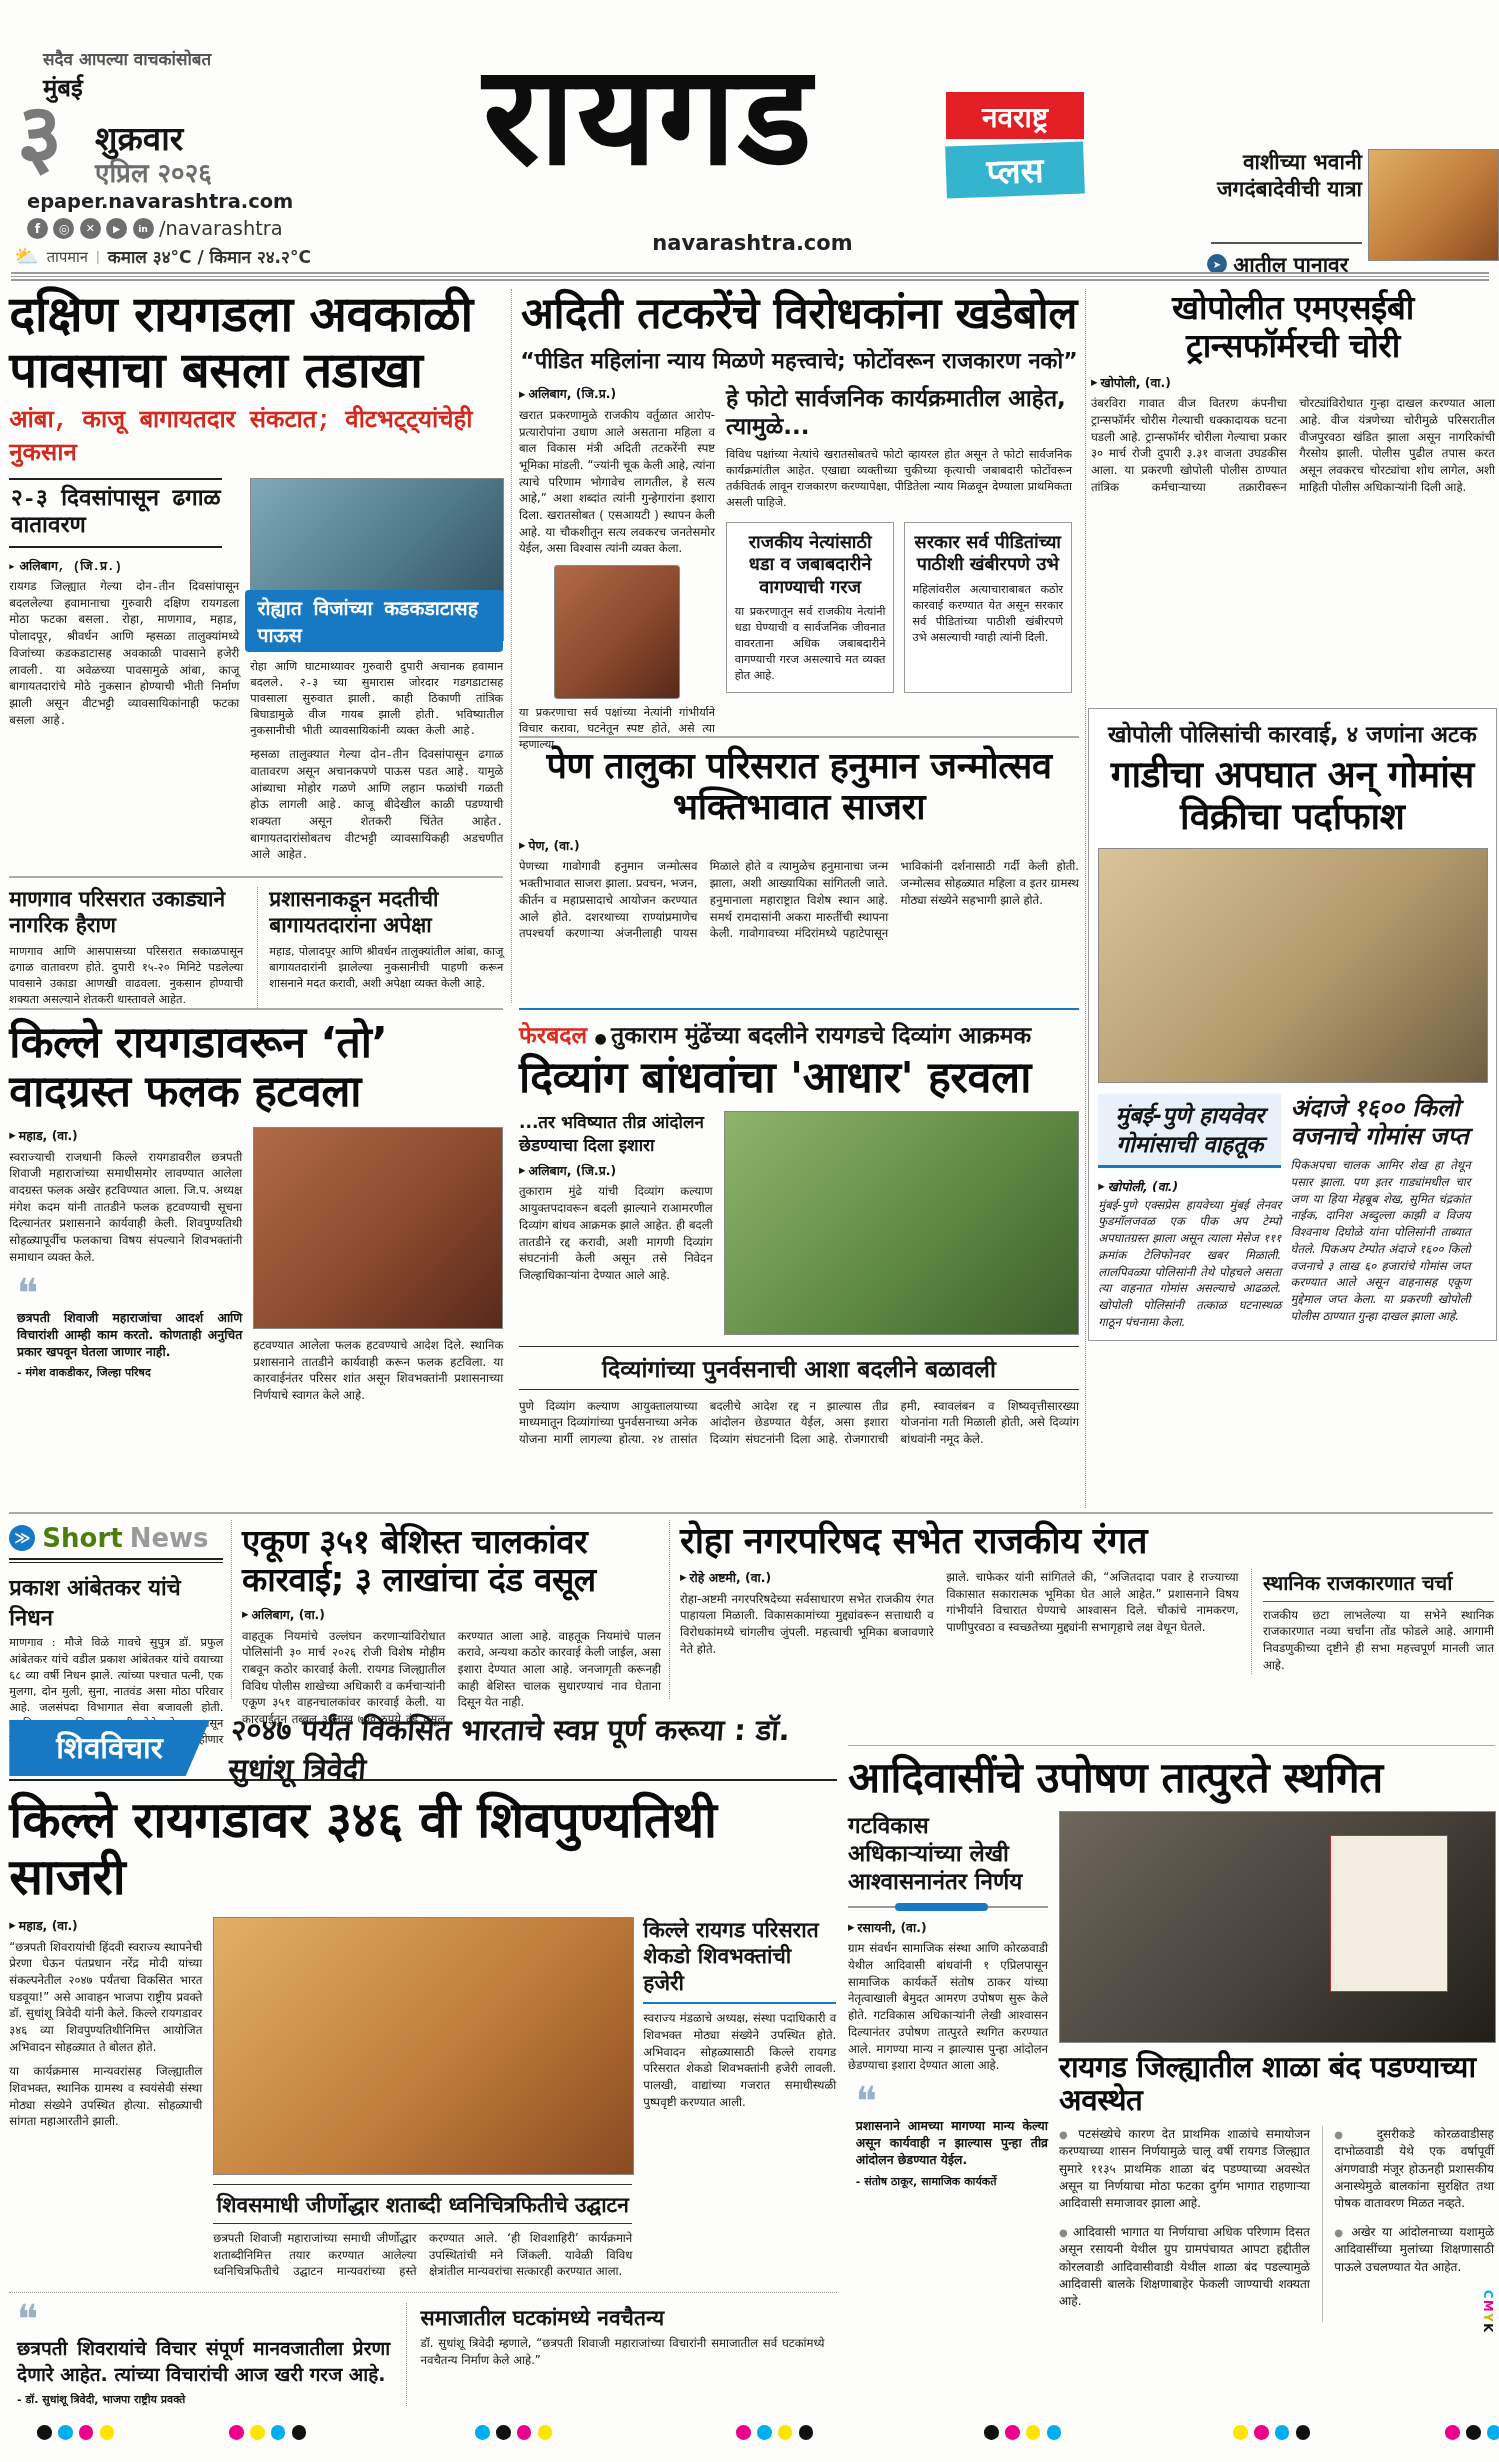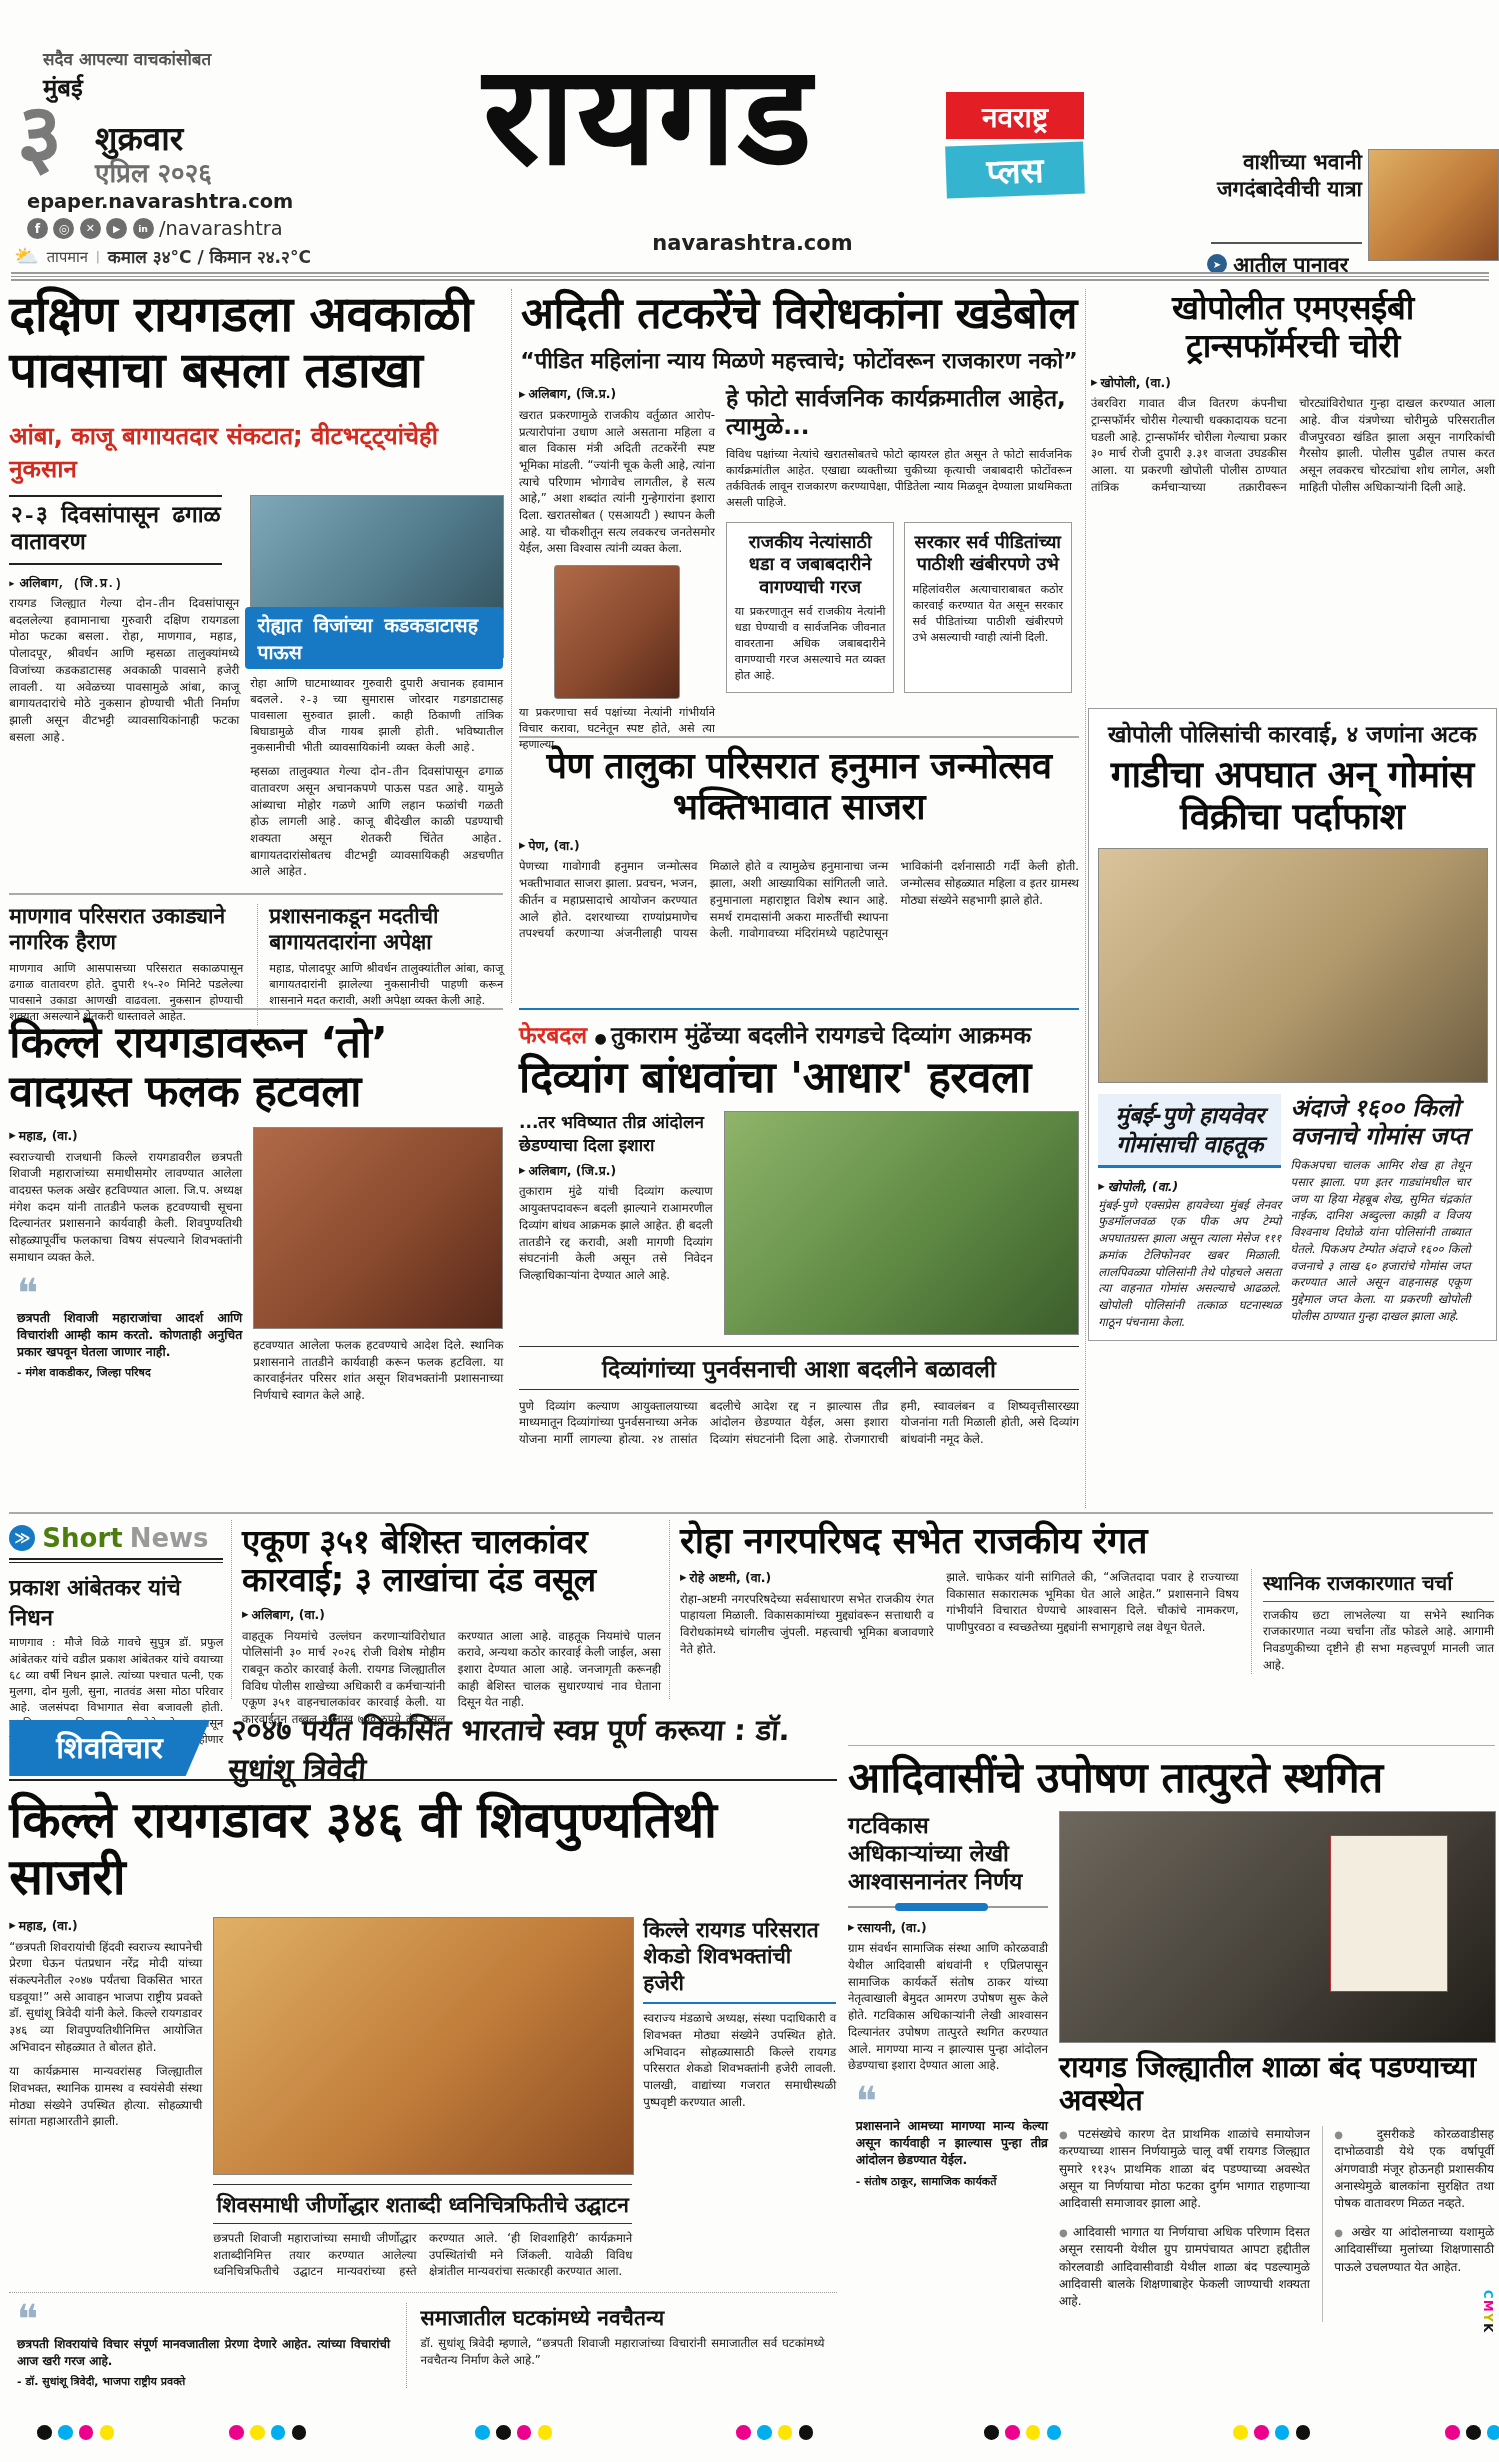--- a/index.html
+++ b/index.html
@@ -89,21 +89,21 @@
   <div class="abs photo warm" style="left:1368px;top:149px;width:129px;height:110px;"></div>
 </div>
 
 <div class="abs rule3" style="left:11px;top:272px;width:1478px;"></div>
 
 <div class="abs dotsep" style="left:511px;top:289px;height:714px;"></div>
 <div class="abs dotsep" style="left:1085px;top:289px;height:1219px;"></div>
 
 <div class="abs" style="left:9.3px;top:287px;width:494px;">
   <div class="hl" style="font-size:49px;">दक्षिण रायगडला अवकाळी पावसाचा बसला तडाखा</div>
-  <div class="b" style="font-size:24px;color:#d22a1e;margin-top:19px;">आंबा, काजू बागायतदार संकटात; वीटभट्ट्यांचेही नुकसान</div>
+  <div class="b" style="font-size:24px;color:#d22a1e;margin-top:2px;font-family:Liberation Mono, monospace;">आंबा, काजू बागायतदार संकटात; वीटभट्ट्यांचेही नुकसान</div>
   <div style="display:flex;gap:11px;margin-top:11px;font-family:Liberation Mono, monospace;">
     <div style="width:230px;">
       <div class="deck" style="width:210px;">२-३ दिवसांपासून ढगाळ वातावरण</div>
       <div class="byl" style="margin-top:9.3px;font-size:12.4px;">अलिबाग, (जि.प्र.)</div>
       <div class="body-txt" style="margin-top:4.7px;">रायगड जिल्ह्यात गेल्या दोन-तीन दिवसांपासून बदललेल्या हवामानाचा गुरुवारी दक्षिण रायगडला मोठा फटका बसला. रोहा, माणगाव, महाड, पोलादपूर, श्रीवर्धन आणि म्हसळा तालुक्यांमध्ये विजांच्या कडकडाटासह अवकाळी पावसाने हजेरी लावली. या अवेळच्या पावसामुळे आंबा, काजू बागायतदारांचे मोठे नुकसान होण्याची भीती निर्माण झाली असून वीटभट्टी व्यावसायिकांनाही फटका बसला आहे.</div>
     </div>
     <div style="width:253px;">
       <div class="photo teal" style="width:252px;height:161px;position:relative;">
         <div class="cap-chip">रोह्यात विजांच्या कडकडाटासह पाऊस</div>
       </div>
@@ -285,21 +285,21 @@
       <div class="body-txt cols2" style="margin-top:6.2px;">छत्रपती शिवाजी महाराजांच्या समाधी जीर्णोद्धार शताब्दीनिमित्त तयार करण्यात आलेल्या ध्वनिचित्रफितीचे उद्घाटन मान्यवरांच्या हस्ते करण्यात आले. ‘ही शिवशाहिरी’ कार्यक्रमाने उपस्थितांची मने जिंकली. यावेळी विविध क्षेत्रांतील मान्यवरांचा सत्कारही करण्यात आला.</div>
     </div>
     <div style="width:193px;">
       <div class="b" style="font-size:21px;line-height:1.25;">किल्ले रायगड परिसरात शेकडो शिवभक्तांची हजेरी</div>
       <div style="height:2.3px;background:#1779c4;margin:6.2px 0;"></div>
       <div class="body-txt">स्वराज्य मंडळाचे अध्यक्ष, संस्था पदाधिकारी व शिवभक्त मोठ्या संख्येने उपस्थित होते. अभिवादन सोहळ्यासाठी किल्ले रायगड परिसरात शेकडो शिवभक्तांनी हजेरी लावली. पालखी, वाद्यांच्या गजरात समाधीस्थळी पुष्पवृष्टी करण्यात आली.</div>
     </div>
   </div>
   <div style="display:flex;gap:15.5px;margin-top:12.4px;border-top:0.8px dotted #999;padding-top:9.3px;">
     <div class="quote" style="width:373px;">
-      <div class="b jt" style="font-size:12px;">छत्रपती शिवरायांचे विचार संपूर्ण मानवजातीला प्रेरणा देणारे आहेत. त्यांच्या विचारांची आज खरी गरज आहे.</div>
+      <div class="b jt" style="font-size:19px;">छत्रपती शिवरायांचे विचार संपूर्ण मानवजातीला प्रेरणा देणारे आहेत. त्यांच्या विचारांची आज खरी गरज आहे.</div>
       <div class="att">- डॉ. सुधांशू त्रिवेदी, भाजपा राष्ट्रीय प्रवक्ते</div>
     </div>
     <div style="width:404px;border-left:0.8px dotted #999;padding-left:14px;">
       <div class="b" style="font-size:21px;">समाजातील घटकांमध्ये नवचैतन्य</div>
       <div class="body-txt" style="margin-top:4.7px;">डॉ. सुधांशू त्रिवेदी म्हणाले, “छत्रपती शिवाजी महाराजांच्या विचारांनी समाजातील सर्व घटकांमध्ये नवचैतन्य निर्माण केले आहे.”</div>
     </div>
   </div>
 </div>
 
 <div class="abs" style="left:848px;top:1745px;width:647px;border-top:1.6px solid #aaa;padding-top:7.8px;">

